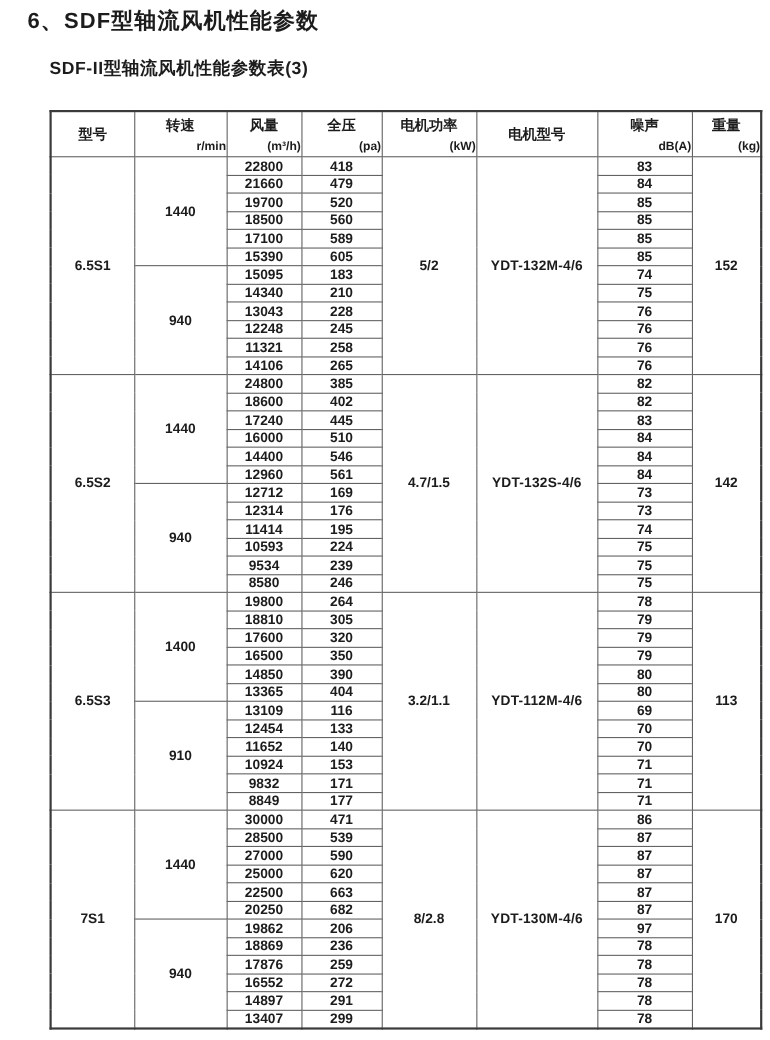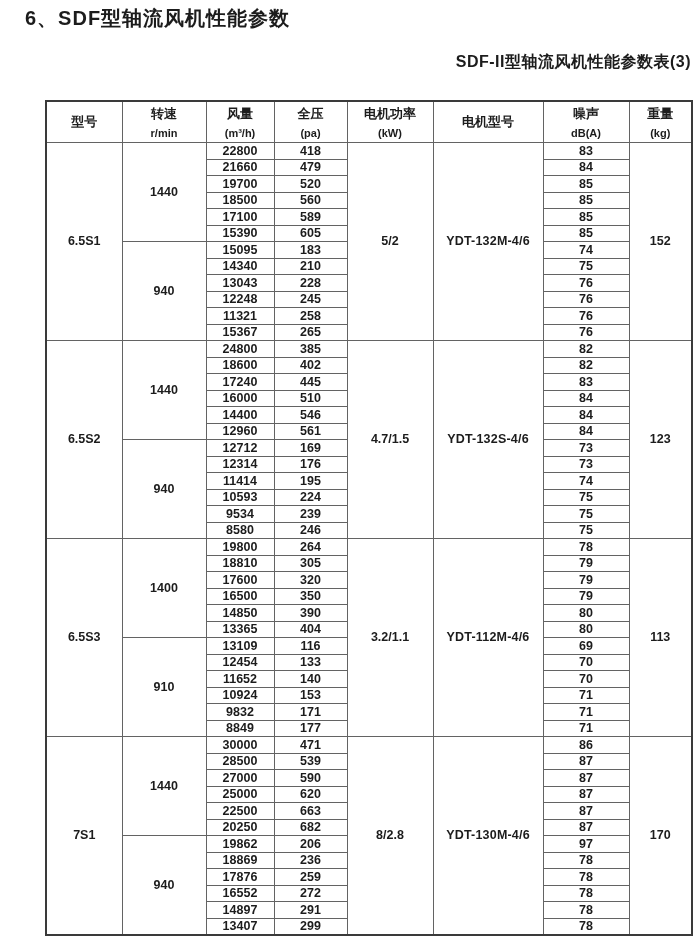--- a/index.html
+++ b/index.html
@@ -22,21 +22,21 @@
     font-size: 20px;
     font-weight: 700;
     letter-spacing: 1px;
     white-space: nowrap;
   }
   .table-title {
     position: absolute;
     left: 45px;
     top: 52px;
     width: 646px;
-    text-align: right;
+    text-align: left;
     font-size: 16px;
     font-weight: 700;
     letter-spacing: 0.5px;
   }
   table.perf-table {
     position: absolute;
     left: 45px;
     top: 100px;
     width: 646px;
     border-collapse: collapse;
@@ -53,20 +53,21 @@
   }
   .perf-table thead th {
     height: 40px;
     font-size: 13px;
     font-weight: 700;
   }
   .hdr-sub {
     font-size: 11px;
     font-weight: 700;
     margin-top: 4px;
+    text-align: right;
   }
   .perf-table tbody td {
     height: 15.5px;
     font-size: 12.5px;
     font-weight: 700;
     line-height: 1;
   }
   td.model-cell   { font-size: 13px; }
   td.speed-cell   { font-size: 13px; }
   td.power-cell   { font-size: 12.5px; }
@@ -181,33 +182,33 @@
         <td class="flow-cell">12248</td>
         <td class="pressure-cell">245</td>
         <td class="noise-cell">76</td>
       </tr>
       <tr>
         <td class="flow-cell">11321</td>
         <td class="pressure-cell">258</td>
         <td class="noise-cell">76</td>
       </tr>
       <tr>
-        <td class="flow-cell">15367</td>
+        <td class="flow-cell">14106</td>
         <td class="pressure-cell">265</td>
         <td class="noise-cell">76</td>
       </tr>
       <tr>
         <td class="model-cell" rowspan="12">6.5S2</td>
         <td class="speed-cell" rowspan="6">1440</td>
         <td class="flow-cell">24800</td>
         <td class="pressure-cell">385</td>
         <td class="power-cell" rowspan="12">4.7/1.5</td>
         <td class="motor-cell" rowspan="12">YDT-132S-4/6</td>
         <td class="noise-cell">82</td>
-        <td class="weight-cell" rowspan="12">123</td>
+        <td class="weight-cell" rowspan="12">142</td>
       </tr>
       <tr>
         <td class="flow-cell">18600</td>
         <td class="pressure-cell">402</td>
         <td class="noise-cell">82</td>
       </tr>
       <tr>
         <td class="flow-cell">17240</td>
         <td class="pressure-cell">445</td>
         <td class="noise-cell">83</td>

